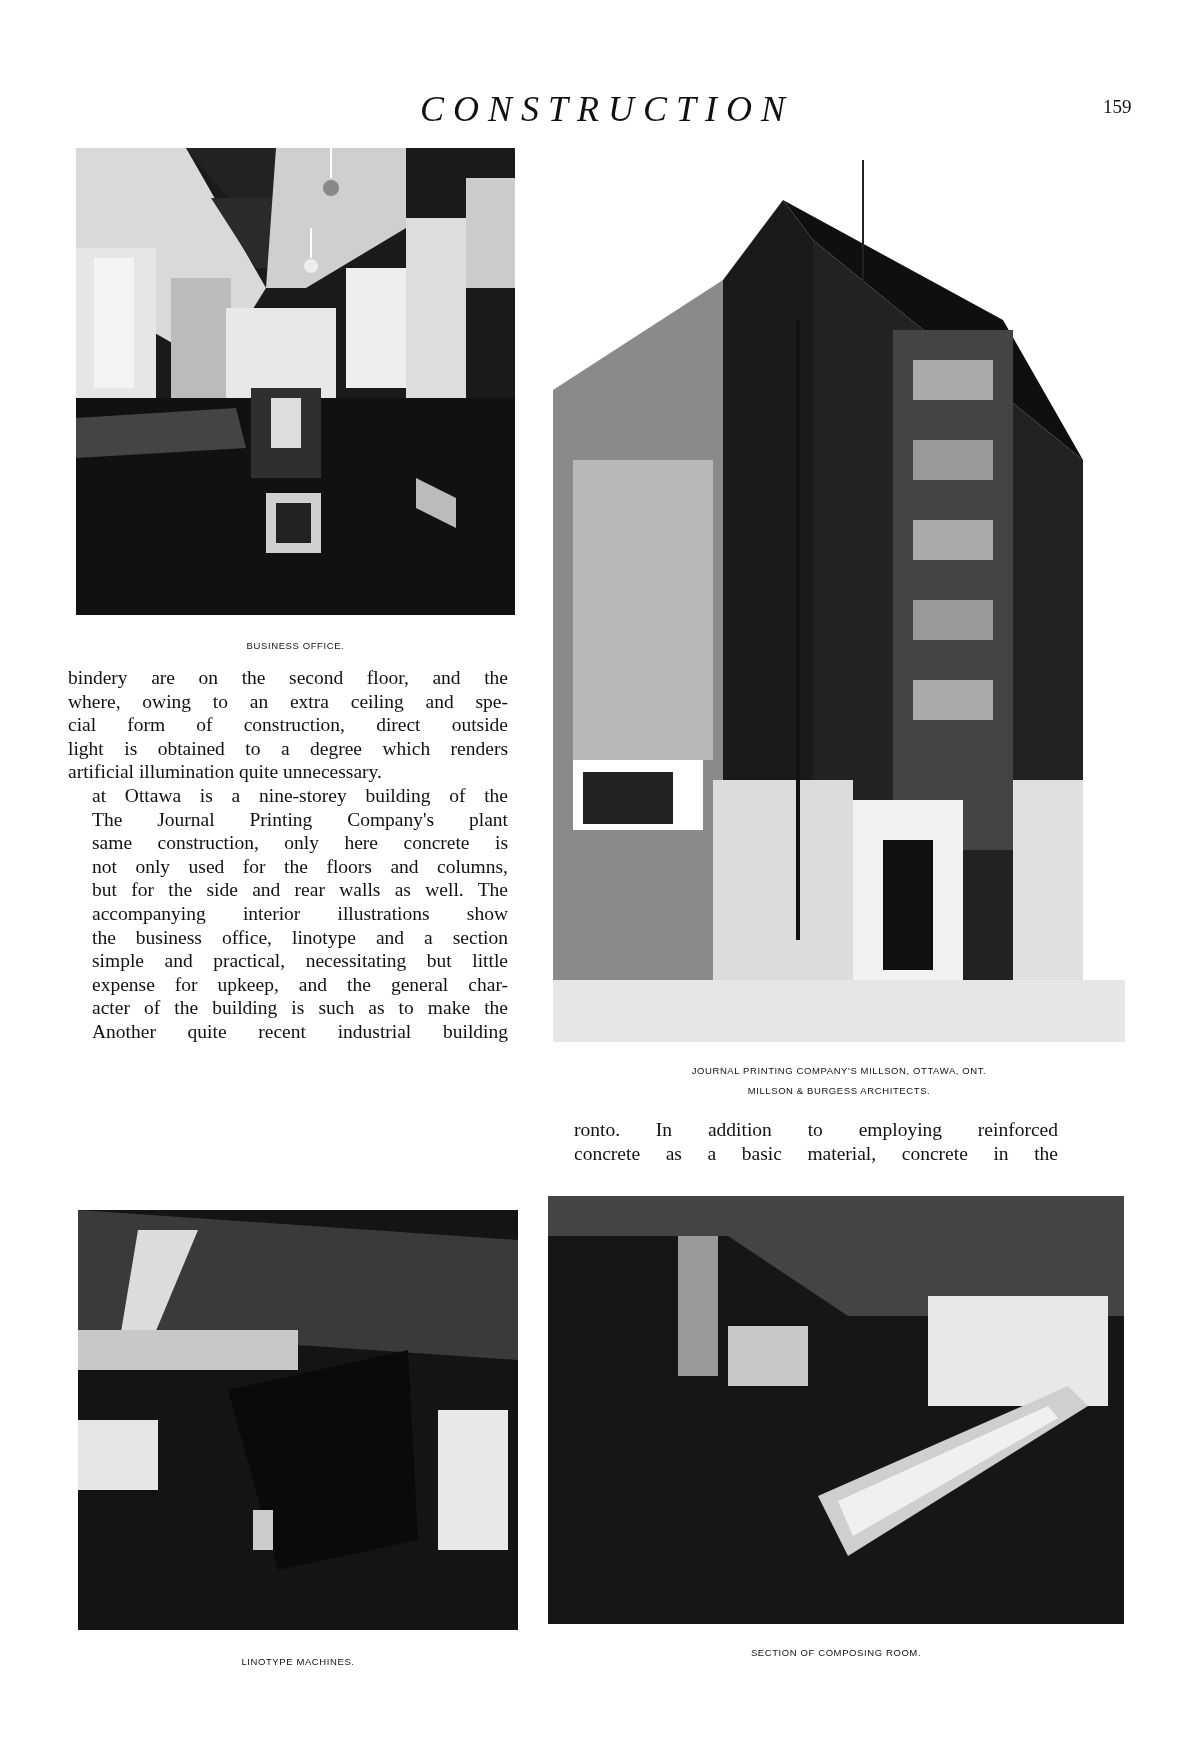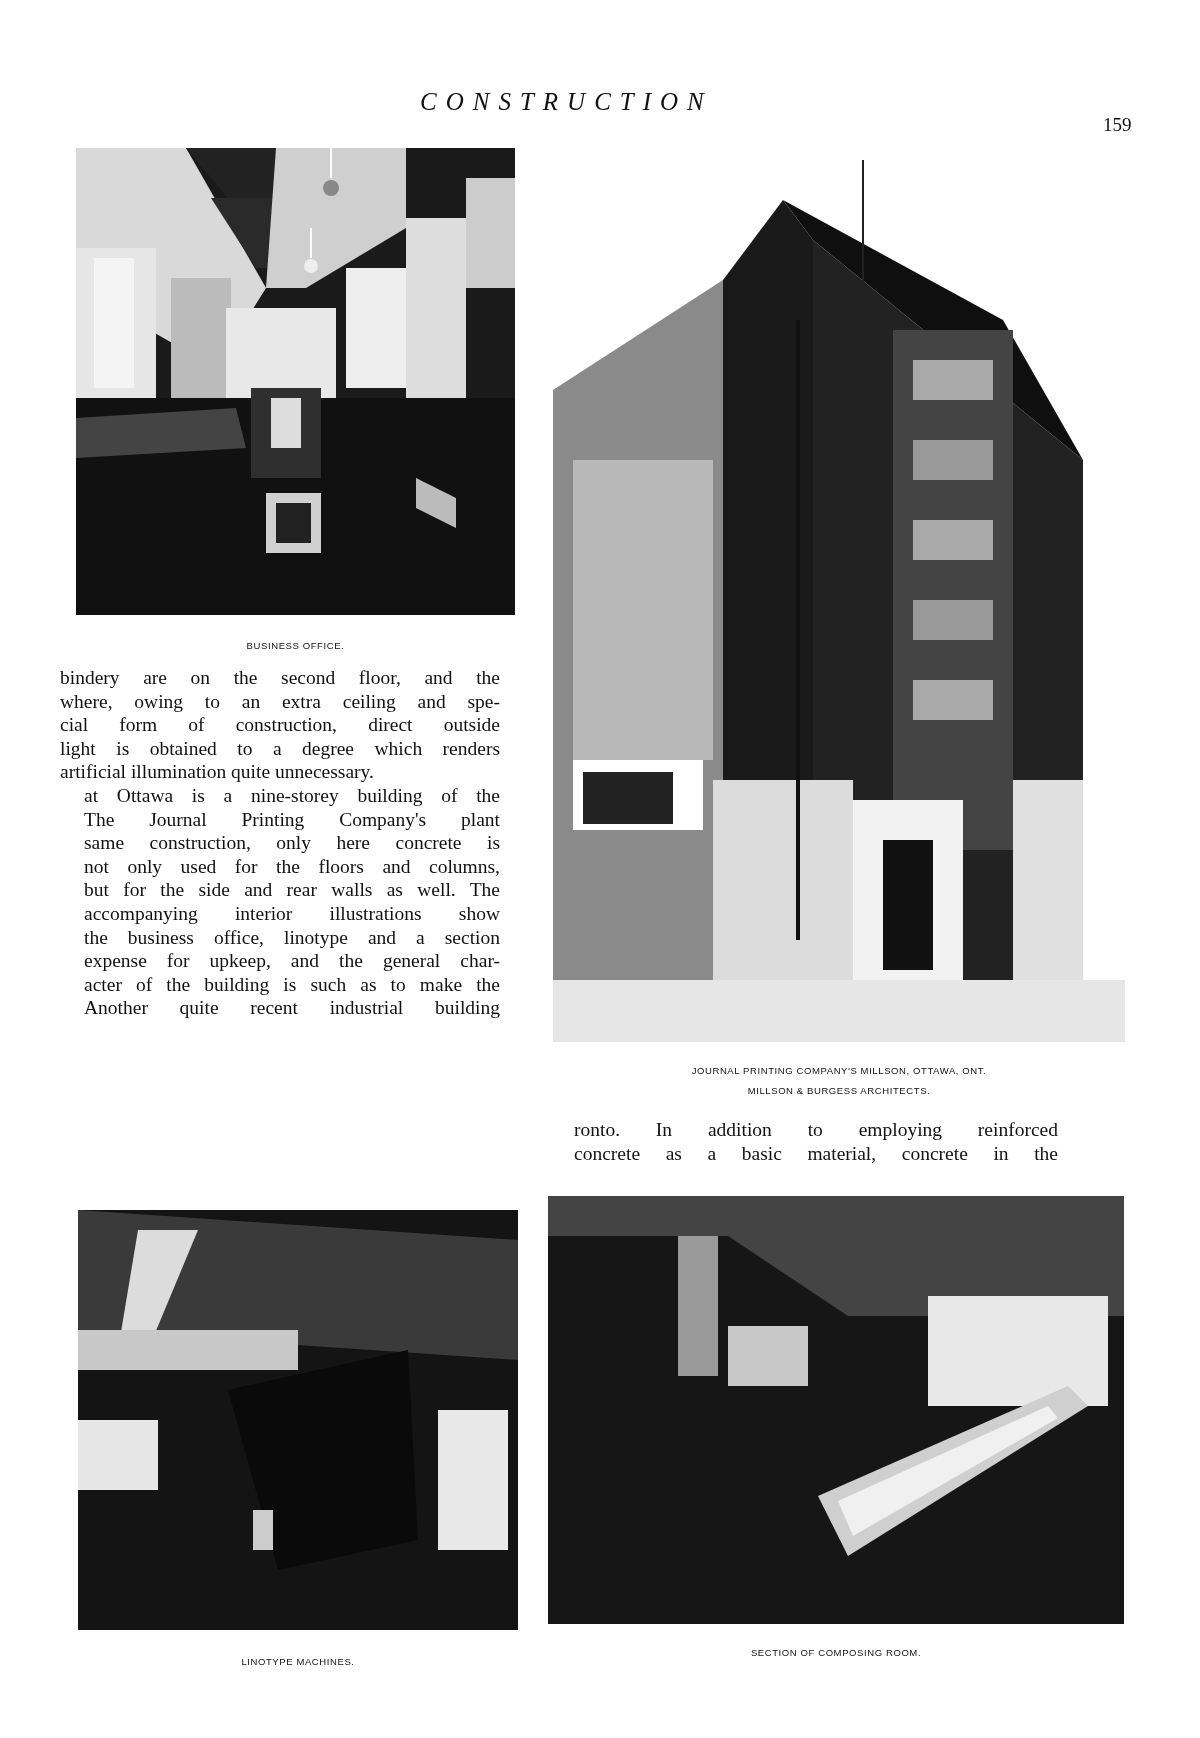--- a/index.html
+++ b/index.html
@@ -1,19 +1,19 @@
 <!DOCTYPE html>
 <html><head>
 <meta charset="utf-8">
 <style>
   html, body { margin: 0; padding: 0; background: #ffffff; }
   body { width: 1200px; height: 1738px; position: relative; overflow: hidden; font-family: "Liberation Serif", "DejaVu Serif", serif; color: #111; }
 
-  .header-title { position: absolute; left: 420px; top: 88px; font-size: 25px; font-style: italic; letter-spacing: 9px; font-family: "Liberation Serif", serif; }
-  .page-number { position: absolute; left: 1103px; top: 96px; font-size: 19px; font-family: "Liberation Serif", serif; margin-top: 18px; }
+  .header-title { position: absolute; left: 420px; top: 88px; font-size: 36px; font-style: italic; letter-spacing: 9px; font-family: "Liberation Serif", serif; }
+  .page-number { position: absolute; left: 1103px; top: 96px; font-size: 19px; font-family: "Liberation Serif", serif; }
 
   .photo { position: absolute; overflow: hidden; }
   .photo svg { display: block; width: 100%; height: 100%; }
 
   #photo-business { left: 76px; top: 148px; width: 439px; height: 467px; }
   #photo-building { left: 553px; top: 160px; width: 572px; height: 882px; }
   #photo-linotype { left: 78px; top: 1210px; width: 440px; height: 420px; }
   #photo-composing { left: 548px; top: 1196px; width: 576px; height: 428px; }
 
   .caption { position: absolute; font-family: "Liberation Sans", "DejaVu Sans", sans-serif; font-weight: normal; font-size: 9.5px; letter-spacing: 0.6px; text-align: center; }
@@ -22,21 +22,21 @@
   #cap-building-2 { left: 553px; top: 1085px; width: 572px; }
   #cap-linotype { left: 78px; top: 1656px; width: 440px; }
   #cap-composing { left: 548px; top: 1647px; width: 576px; }
 
   .text-col { position: absolute; font-size: 19.5px; line-height: 23.6px; text-align: justify; font-family: "Liberation Serif", serif; }
   .text-col p { margin: 0; }
   .text-col .indent { text-indent: 24px; }
   .text-col .line { display: block; text-align-last: justify; }
   .text-col .last { text-align-last: left; }
 
-  #col-left { left: 60px; top: 666px; width: 440px; }
+  #col-left { left: 68px; top: 666px; width: 440px; }
   #col-right { left: 574px; top: 1118px; width: 484px; }
 </style>
 </head>
 <body>
 
 <div class="header-title">CONSTRUCTION</div>
 <div class="page-number">159</div>
 
 <div class="photo" id="photo-business">
   <svg viewBox="0 0 439 467" preserveAspectRatio="none">
@@ -131,20 +131,21 @@
     <span class="line last">artificial illumination quite unnecessary.</span>
   </p>
   <p class="indent">
     <span class="line">at Ottawa is a nine-storey building of the</span>
     <span class="line">The Journal Printing Company's plant</span>
     <span class="line">same construction, only here concrete is</span>
     <span class="line">not only used for the floors and columns,</span>
     <span class="line">but for the side and rear walls as well. The</span>
     <span class="line">accompanying interior illustrations show</span>
     <span class="line">the business office, linotype and a section</span>
+    <span class="line">simple and practical, necessitating but little</span>
     <span class="line">expense for upkeep, and the general char-</span>
     <span class="line">acter of the building is such as to make the</span>
   </p>
   <p class="indent">
     <span class="line">Another quite recent industrial building</span>
   </p>
 </div>
 
 <div class="text-col" id="col-right">
   <p>

